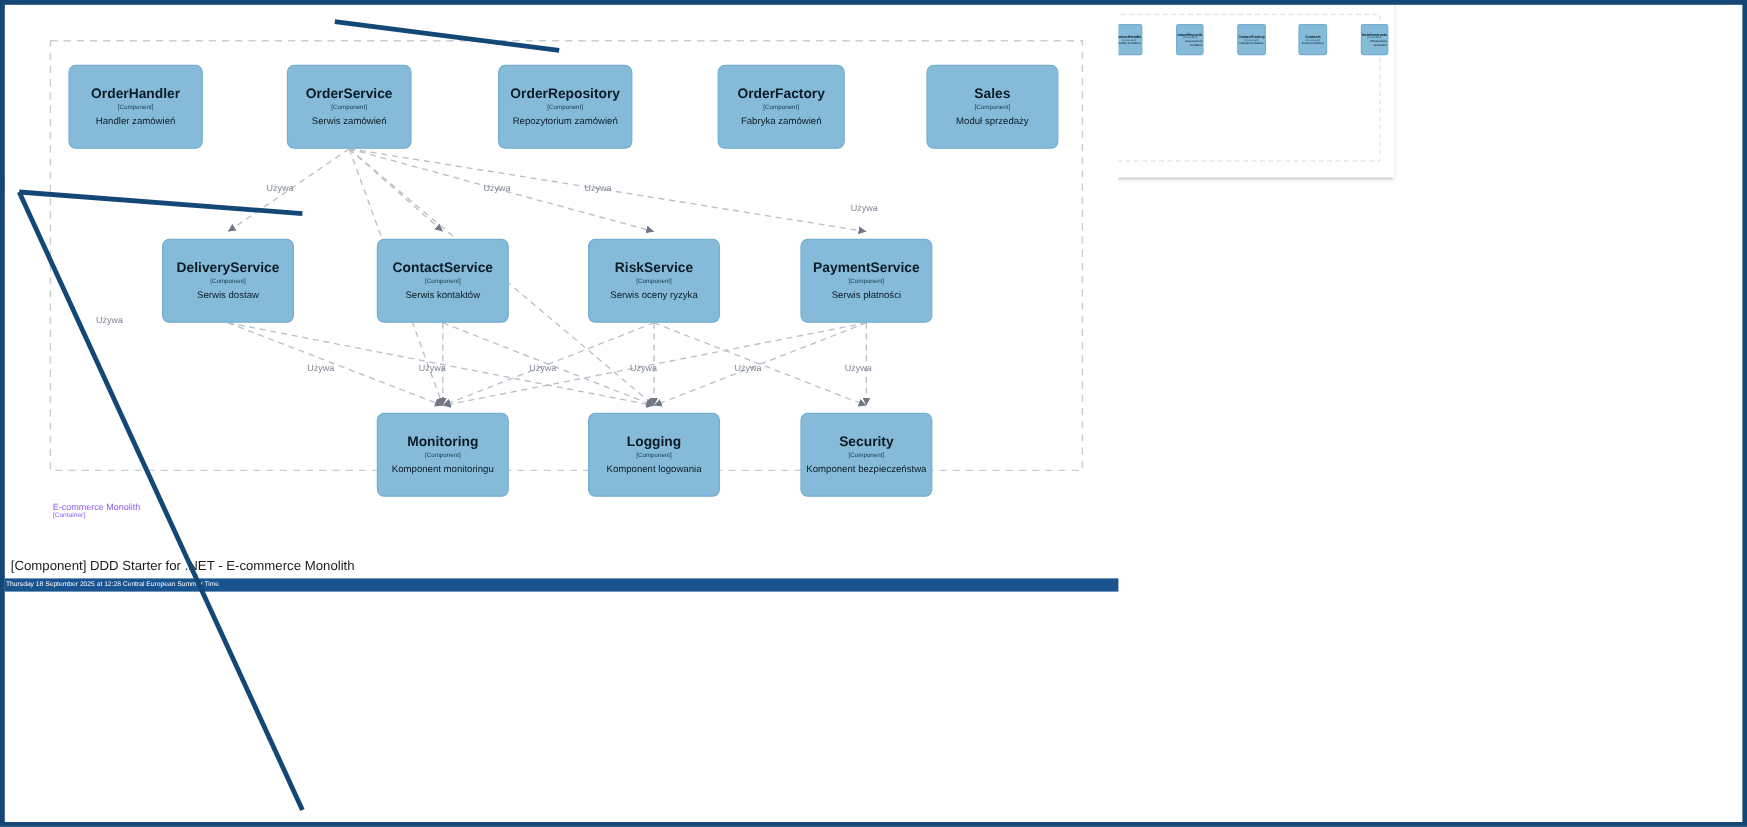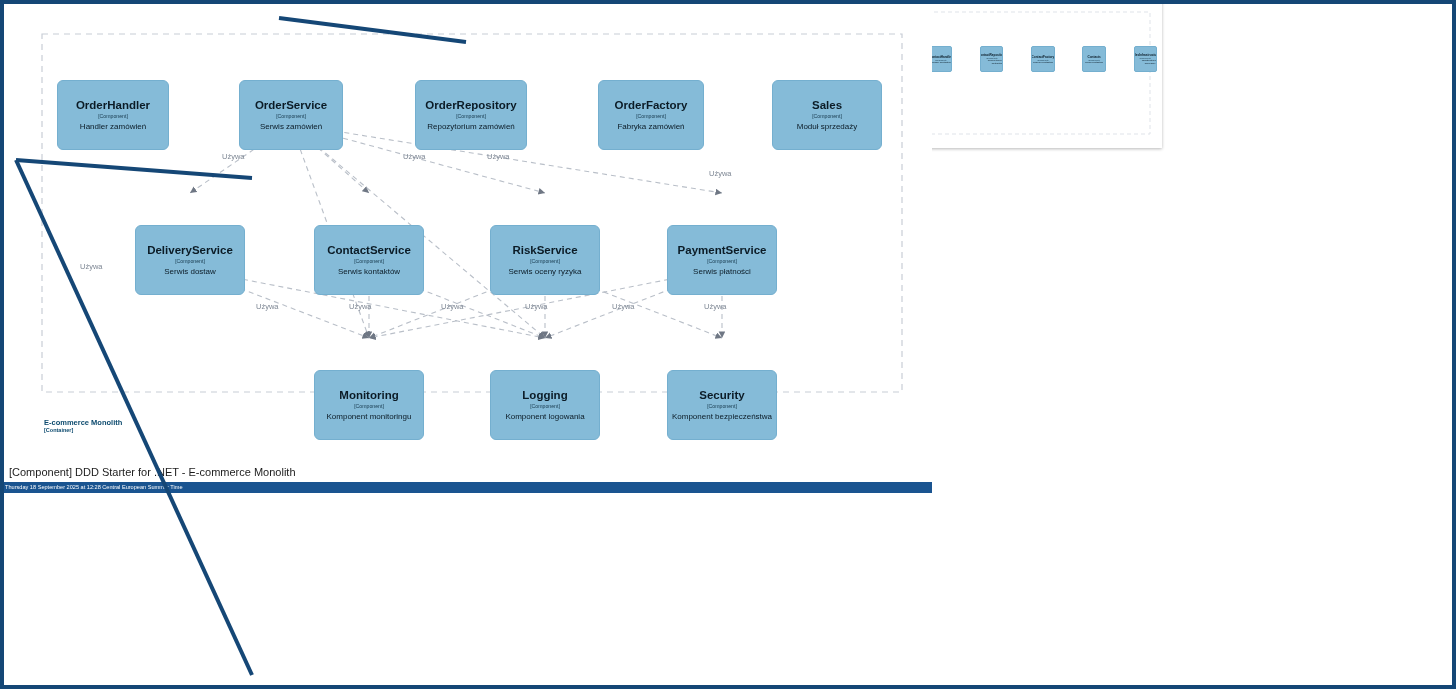--- a/index.html
+++ b/index.html
@@ -1,24 +1,24 @@
 <!DOCTYPE html>
 <html><head>
 <meta charset="utf-8">
 <style>
   html,body{margin:0;padding:0;background:#ffffff;}
   body{width:1456px;height:689px;position:relative;overflow:hidden;
        font-family:"Liberation Sans", sans-serif;}
 
   
   .panel{position:absolute;background:#ffffff;box-shadow:0 1px 3px rgba(0,0,0,.28);}
-  .container-label{position:absolute;color:#0c4a6e;line-height:1.25;font-weight:bold;}
+  .container-label{position:absolute;color:#8b5cf6;line-height:1.25;}
   .node{position:absolute;background:#85bbd8;border:1px solid #74afcf;border-radius:6px;
         display:flex;flex-direction:column;align-items:center;justify-content:center;
-        text-align:right;color:#0b1b26;box-sizing:border-box;overflow:hidden;margin-top:26px;}
+        text-align:right;color:#0b1b26;box-sizing:border-box;overflow:hidden;}
   .node .nm{font-weight:bold;}
   .node .ty{color:#17394d;}
   .node .ds{color:#0b1b26;}
   .edge-label{position:absolute;color:#7e8794;white-space:nowrap;}
   .diag-title{position:absolute;color:#1c1c1c;}
   .diag-date{position:absolute;color:#ffffff;}
   .title-bar{position:absolute;background:#1a5490;}
 
   
   #thumb{left:14px;top:14px;width:265px;height:148px;}

